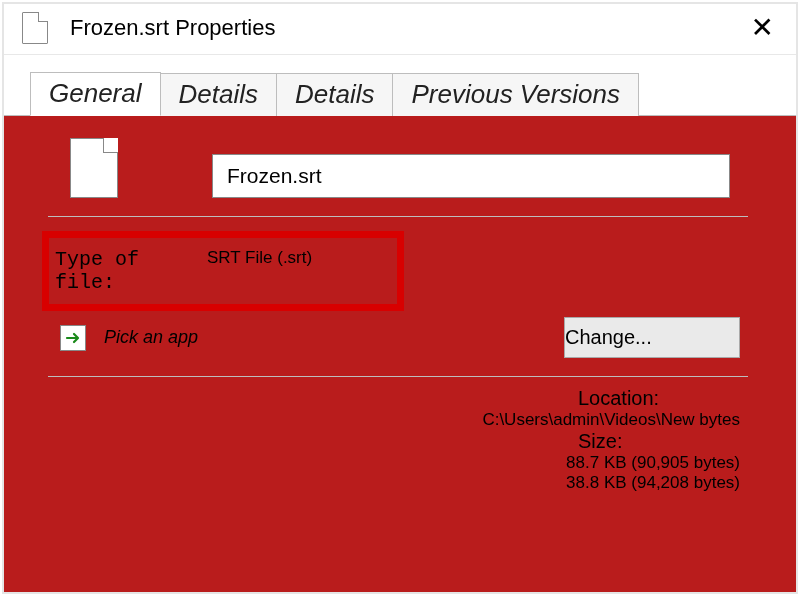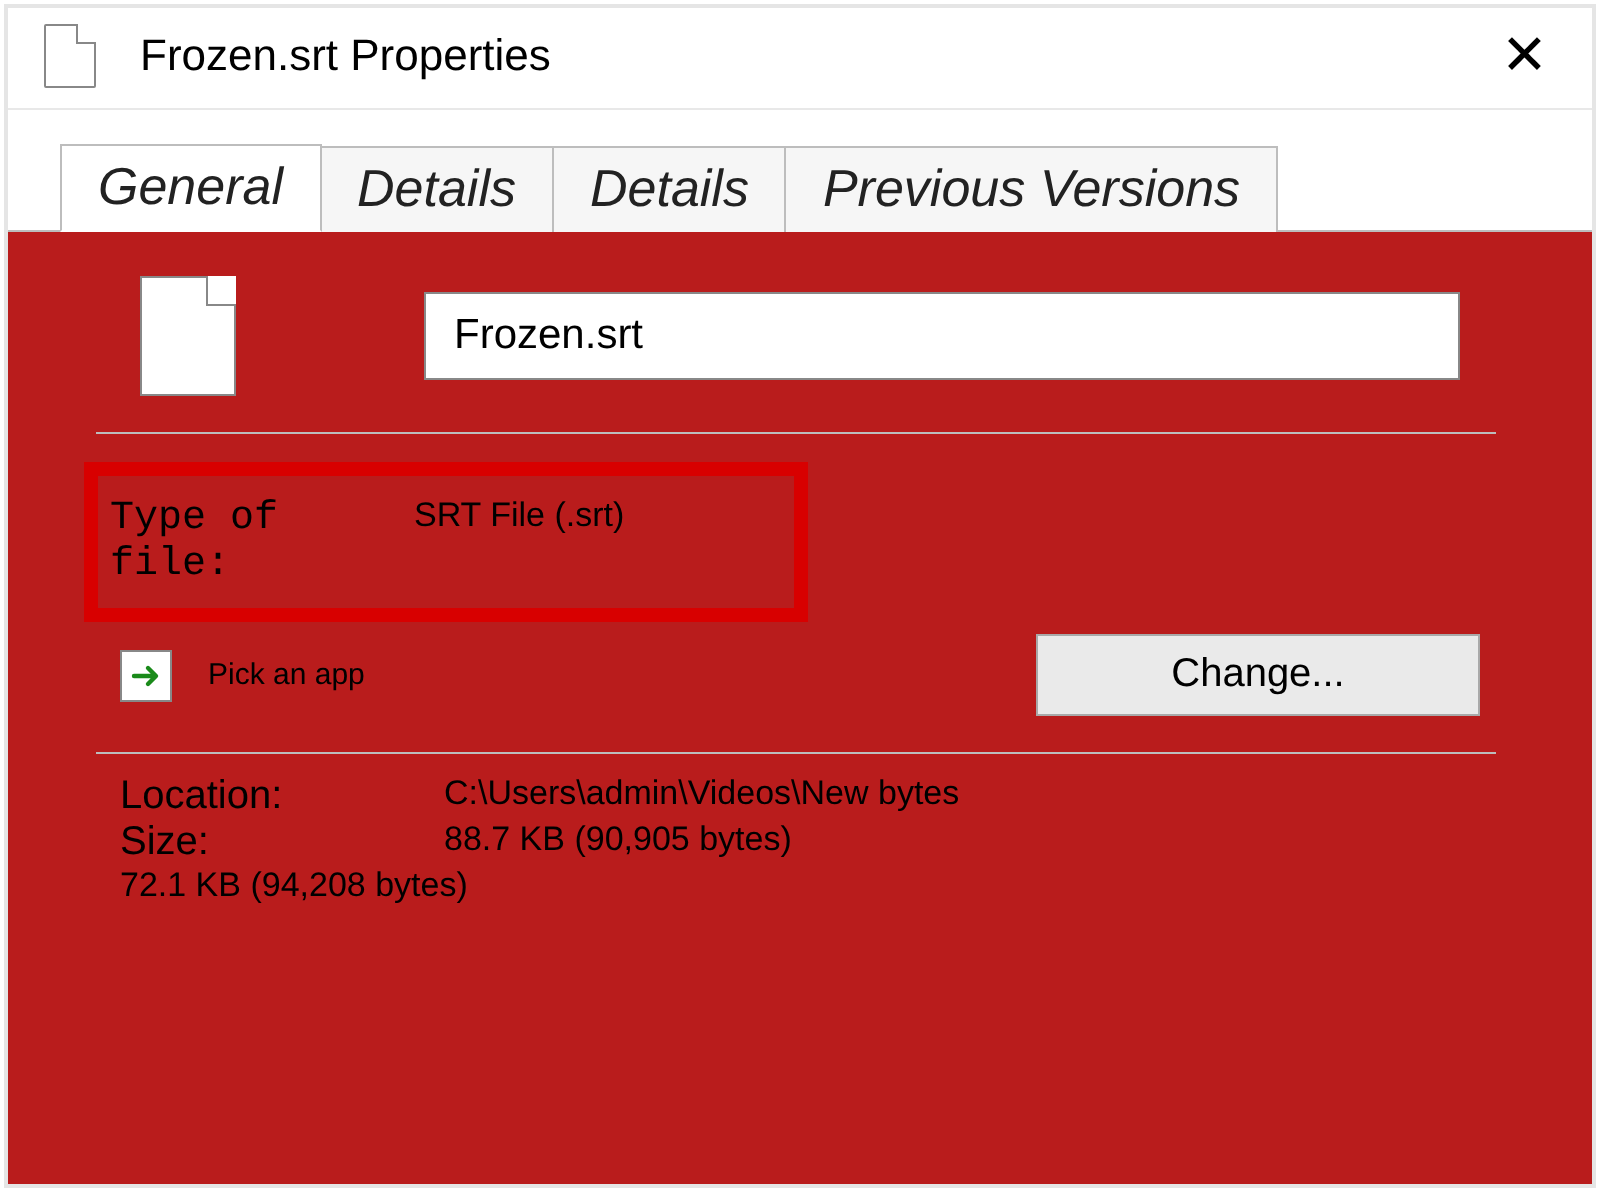--- a/index.html
+++ b/index.html
@@ -87,21 +87,21 @@
     background: #fff;
     border-bottom: 1px solid #fff;
     top: 1px;
     z-index: 2;
   }
   .tabpanel {
     padding: 22px 56px 0 56px;
   }
   .filehead {
     display: flex;
-    align-items: center;
+    align-items: flex-end;
     margin-bottom: 18px;
   }
   .big-icon {
     width: 48px;
     height: 60px;
     border: 1.5px solid #888;
     background: #fff;
     position: relative;
     margin-left: 10px;
     margin-right: 94px;
@@ -122,21 +122,22 @@
     font-size: 21px;
     background: #fff;
   }
   .hr {
     height: 1px;
     background: #bdbdbd;
     margin: 12px -8px 0 -12px;
   }
   .proprow {
     display: flex;
-    align-items: flex-start;
+    align-items: flex-end;
+    flex-direction: column;
   }
   .proplabel {
     width: 162px;
     font-size: 20px;
   }
   .propval {
     font-size: 17px;
   }
   .highlight-box {
     border: 7px solid #d80000;
@@ -153,28 +154,27 @@
   }
   .opens-label { width: 162px; font-size: 20px; }
   .opens-icon {
     width: 26px; height: 26px;
     border: 1.5px solid #888;
     background: #fff;
     display: flex; align-items: center; justify-content: center;
     margin-right: 18px;
   }
   .opens-icon svg { display: block; }
-  .opens-text { flex: 0 0 172px; font-size: 15px; }
+  .opens-text { flex: 0 0 172px; font-size: 18px; font-style: italic; }
   .change-btn {
     margin-left: auto;
     background: #eaeaea;
     border: 1.5px solid #a9a9a9;
     padding: 8px 0;
-    width: 222px;
-    text-align: center;
+    width: 176px;
     font-size: 20px;
     cursor: default;
   }
   .section2 { margin-top: 10px; }
 </style>
 </head>
 <body>
 
 <div class="window">
 
@@ -222,18 +222,18 @@
     <div class="section2">
       <div class="proprow">
         <div class="proplabel">Location:</div>
         <div class="propval">C:\Users\admin\Videos\New bytes</div>
       </div>
       <div class="proprow">
         <div class="proplabel">Size:</div>
         <div class="propval">88.7 KB (90,905 bytes)</div>
       </div>
       <div class="proprow">
-        <div class="propval">72.1 KB (94,208 bytes)</div>
+        <div class="propval">38.8 KB (94,208 bytes)</div>
       </div>
     </div>
 
   </div>
 </div>
 
 </body></html>

